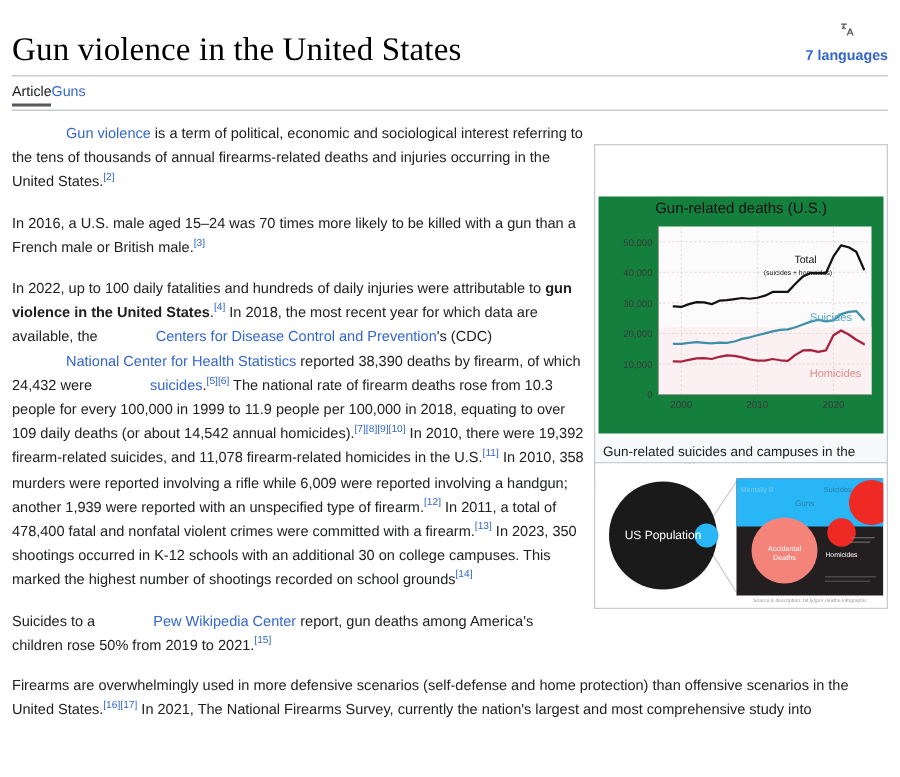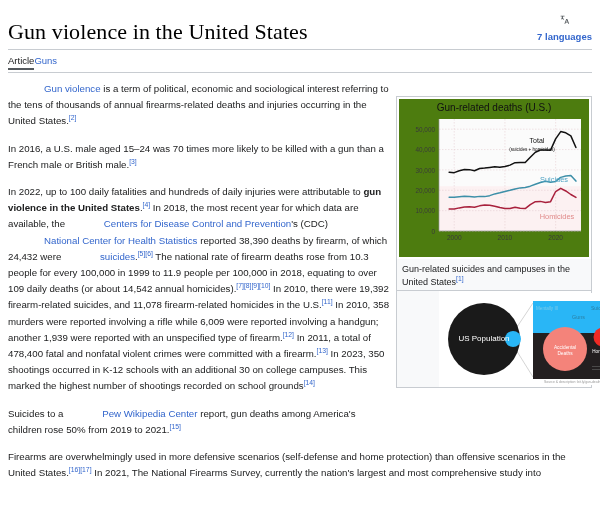--- a/index.html
+++ b/index.html
@@ -36,27 +36,27 @@
   p.para{font-size:9.7px;line-height:16.2px;margin:0 0 11px 0;text-align:left;}
   p.wide{width:584px;}
   a.lnk{color:#3366cc;text-decoration:none;margin-left:36px;}
   b.bold{font-weight:bold;color:#202122;}
   sup.ref{font-size:6.8px;color:#3366cc;vertical-align:super;line-height:0;}
 
   
   .infobox{position:absolute;right:8px;width:196px;border:1px solid #c8ccd1;
     background:#f8f9fa;box-sizing:border-box;}
   #ib-chart{top:96px;}
-  #ib-bubble{top:290px;padding-left:42px;}
+  #ib-bubble{top:308px;}
   .ib-figure{background:#ffffff;padding:2px;}
   .ib-caption{font-size:9px;line-height:12.5px;color:#202122;padding:4px 5px 5px 5px;
     background:#f8f9fa;}
 
   
-  .chart-wrap{position:relative;width:190px;height:158px;background:#4d7c0f;overflow:hidden;}
+  .chart-wrap{position:relative;width:190px;height:158px;background:#15803d;overflow:hidden;margin-top:32px;}
   .chart-title{position:absolute;left:0;right:0;top:3px;text-align:center;
     font-size:10px;color:#111;}
   .chart-svg{position:absolute;left:0;top:0;}
   .lbl{font-family:"Liberation Sans", sans-serif;}
 
   
   .bub-wrap{position:relative;width:190px;height:92px;background:#fff;overflow:hidden;}
 </style>
 </head>
 <body>

